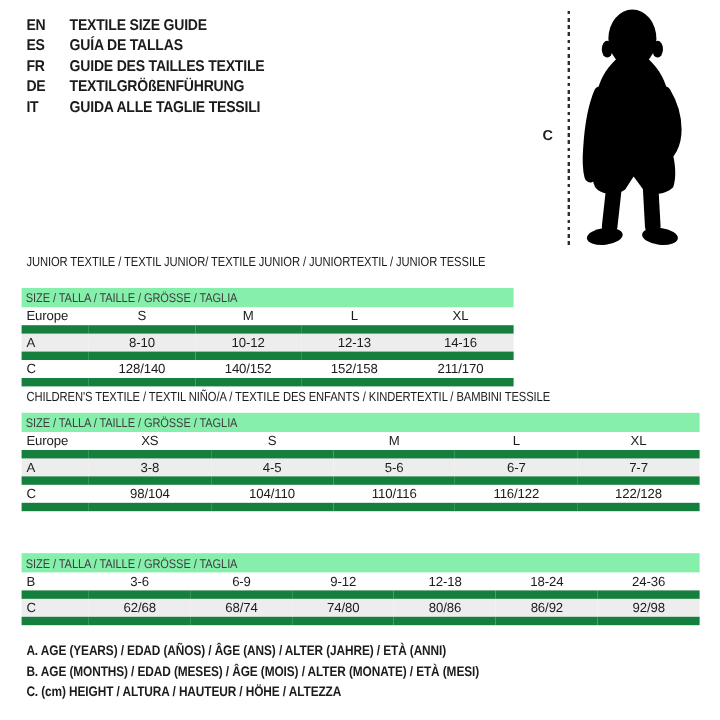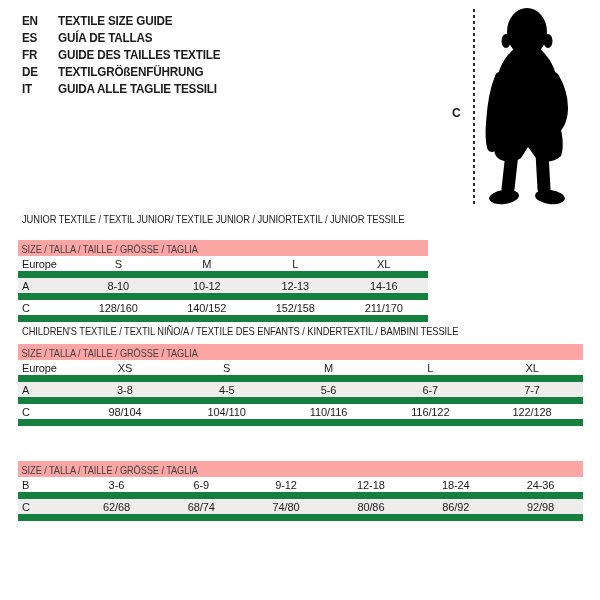--- a/index.html
+++ b/index.html
@@ -28,21 +28,21 @@
   .sec-title .cond{display:inline-block;transform:scaleX(.85);transform-origin:0 0;white-space:nowrap;letter-spacing:-.1px;}
   .title1{left:22px;top:212px;}
   .title2{left:22px;top:324px;}
   .title3{left:22px;top:424px;}
 
   
   .tblock{position:absolute;}
   .tbl1{left:18px;top:240px;width:410px;}
   .tbl2{left:18px;top:344px;width:565px;}
   .tbl3{left:18px;top:461px;width:565px;}
-  .size-bar{height:16px;line-height:16px;background:#fca5a5;overflow:hidden;}
+  .size-bar{height:16px;line-height:16px;background:#86efac;overflow:hidden;}
   .size-bar .cond{display:inline-block;transform:scaleX(.88);transform-origin:0 50%;
     font-size:10.5px;color:#3f3f3f;white-space:nowrap;padding-left:4px;letter-spacing:-.1px;}
   table{border-collapse:collapse;table-layout:fixed;width:100%;font-size:11px;color:#1b1b1b;}
   td{height:15px;padding:0;text-align:center;vertical-align:middle;border-bottom:7px solid #15803d;letter-spacing:-.1px;}
   td.lbl{text-align:left;padding-left:4px;}
   tr.stripe td{background:#ededed;}
   col.c-label-col{width:56px;}
 
   
   .footnotes{position:absolute;left:22px;top:535px;}
@@ -122,21 +122,21 @@
       </tr>
       <tr class="stripe">
         <td class="lbl">A</td>
         <td>8-10</td>
         <td>10-12</td>
         <td>12-13</td>
         <td>14-16</td>
       </tr>
       <tr>
         <td class="lbl">C</td>
-        <td>128/160</td>
+        <td>128/140</td>
         <td>140/152</td>
         <td>152/158</td>
         <td>211/170</td>
       </tr>
     </tbody>
       </table>
   </div>
 
   <div class="sec-title title2">
     <span class="cond">CHILDREN'S TEXTILE / TEXTIL NIÑO/A / TEXTILE DES ENFANTS / KINDERTEXTIL / BAMBINI TESSILE</span>
@@ -213,14 +213,19 @@
         <td>68/74</td>
         <td>74/80</td>
         <td>80/86</td>
         <td>86/92</td>
         <td>92/98</td>
       </tr>
     </tbody>
       </table>
   </div>
 
+  <div class="footnotes">
+    <div class="foot-line">A. AGE (YEARS) / EDAD (AÑOS) / ÂGE (ANS) / ALTER (JAHRE) / ETÀ (ANNI)</div>
+    <div class="foot-line">B. AGE (MONTHS) / EDAD (MESES) / ÂGE (MOIS) / ALTER (MONATE) / ETÀ (MESI)</div>
+    <div class="foot-line">C. (cm) HEIGHT / ALTURA / HAUTEUR / HÖHE / ALTEZZA</div>
+  </div>
 
 </div>
 
 </body></html>

